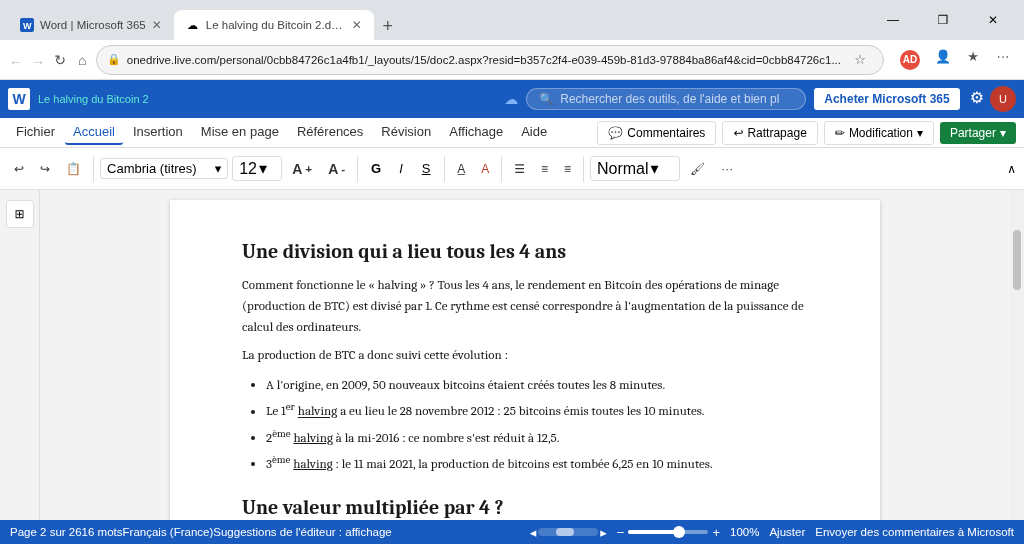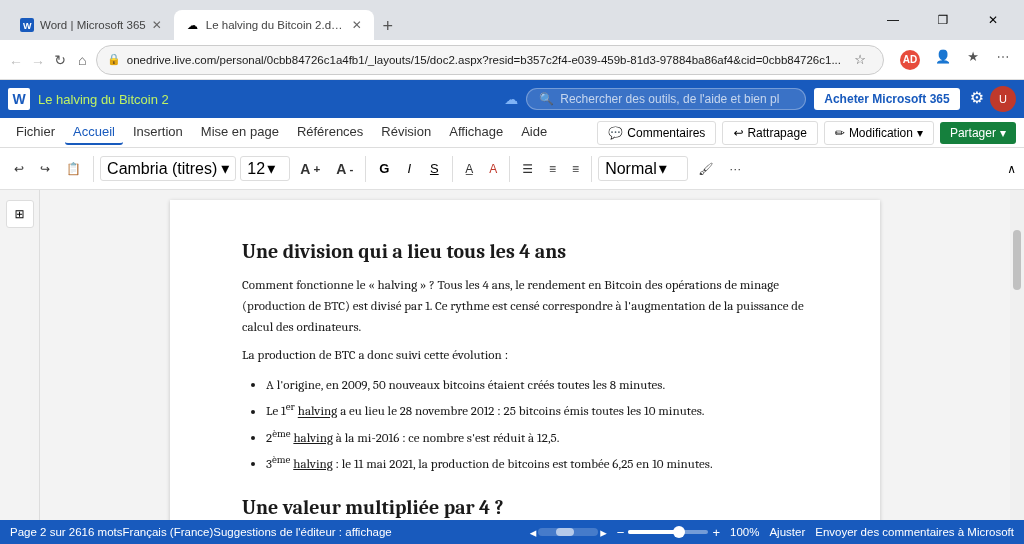--- a/index.html
+++ b/index.html
@@ -20,39 +20,39 @@
     .browser-nav { background: #fff; height: 40px; display: flex; align-items: center; padding: 4px 8px; gap: 6px; border-bottom: 1px solid #ddd; }
     .nav-btn { width: 28px; height: 28px; display: flex; align-items: center; justify-content: center; color: #555; cursor: pointer; border-radius: 4px; font-size: 14px; }
     .nav-btn.disabled { color: #bbb; cursor: default; }
     .address-bar { flex: 1; height: 30px; border: 1px solid #ccc; border-radius: 16px; display: flex; align-items: center; padding: 0 10px; background: #f5f5f5; font-size: 11.5px; color: #333; gap: 6px; }
     .address-bar-icon { font-size: 11px; color: #555; }
     .address-text { flex: 1; overflow: hidden; white-space: nowrap; text-overflow: ellipsis; color: #1a1a1a; }
     .address-actions { display: flex; gap: 2px; }
     .addr-btn { width: 26px; height: 26px; display: flex; align-items: center; justify-content: center; cursor: pointer; border-radius: 4px; font-size: 13px; color: #555; }
     .word-header { background: #185abd; display: flex; align-items: center; padding: 4px 8px; gap: 8px; height: 38px; }
     .word-logo { width: 22px; height: 22px; background: #fff; border-radius: 2px; display: flex; align-items: center; justify-content: center; color: #185abd; font-weight: bold; font-size: 14px; }
-    .word-doc-name { color: #bef264; font-size: 13px; font-weight: 500; flex: 1; }
+    .word-doc-name { color: #5eead4; font-size: 11px; font-weight: 500; flex: 1; }
     .word-doc-icon { color: #7eb3f7; font-size: 14px; cursor: pointer; }
     .word-search { background: rgba(255,255,255,0.15); border: 1px solid rgba(255,255,255,0.3); border-radius: 16px; padding: 3px 12px; width: 280px; display: flex; align-items: center; gap: 6px; }
     .word-search input { background: none; border: none; outline: none; color: #fff; font-size: 12px; width: 220px; }
     .word-search input::placeholder { color: rgba(255,255,255,0.7); }
     .word-buy-btn { background: #fff; color: #185abd; border: none; border-radius: 3px; padding: 4px 10px; font-size: 12px; font-weight: 600; cursor: pointer; white-space: nowrap; }
     .word-header-icons { display: flex; gap: 4px; color: #fff; font-size: 16px; }
     .word-header-icon { cursor: pointer; padding: 2px; }
     .avatar { width: 26px; height: 26px; border-radius: 50%; background: #c0392b; display: flex; align-items: center; justify-content: center; color: #fff; font-size: 11px; cursor: pointer; }
 
     .ribbon-bar { background: #fff; border-bottom: 1px solid #ddd; }
     .menu-bar { display: flex; padding: 2px 8px; gap: 2px; }
     .menu-item { padding: 4px 8px; font-size: 13px; color: #333; cursor: pointer; border-radius: 3px; }
     .menu-item.active { color: #185abd; border-bottom: 2px solid #185abd; }
 
     .ribbon-tools { background: #fff; display: flex; align-items: center; padding: 2px 8px; gap: 4px; border-bottom: 1px solid #e0e0e0; height: 42px; }
     .ribbon-btn { display: flex; align-items: center; gap: 3px; padding: 3px 6px; cursor: pointer; border-radius: 3px; font-size: 12px; color: #333; }
     .ribbon-separator { width: 1px; height: 26px; background: #ddd; margin: 0 2px; }
-    .font-selector { display: flex; align-items: center; gap: 4px; border: 1px solid #ddd; border-radius: 3px; padding: 2px 6px; font-size: 16px; min-width: 120px; cursor: pointer; }
+    .font-selector { display: flex; align-items: center; gap: 18px; border: 1px solid #ddd; border-radius: 3px; padding: 2px 6px; font-size: 13px; min-width: 120px; cursor: pointer; }
     .font-size-selector { display: flex; align-items: center; gap: 2px; border: 1px solid #ddd; border-radius: 3px; padding: 2px 6px; font-size: 16px; width: 50px; cursor: pointer; }
     .style-selector { display: flex; align-items: center; gap: 2px; border: 1px solid #ddd; border-radius: 3px; padding: 2px 6px; font-size: 16px; width: 90px; cursor: pointer; }
     .format-btns { display: flex; gap: 1px; }
     .fmt-btn { width: 24px; height: 24px; display: flex; align-items: center; justify-content: center; cursor: pointer; border-radius: 3px; font-size: 13px; }
 
     .ribbon-actions { display: flex; align-items: center; gap: 6px; margin-left: auto; }
     .action-btn { display: flex; align-items: center; gap: 4px; padding: 4px 10px; border-radius: 3px; cursor: pointer; font-size: 12px; }
     .comment-btn { border: 1px solid #ddd; }
     .rattrapage-btn { border: 1px solid #ddd; }
     .modif-btn { border: 1px solid #ddd; }

